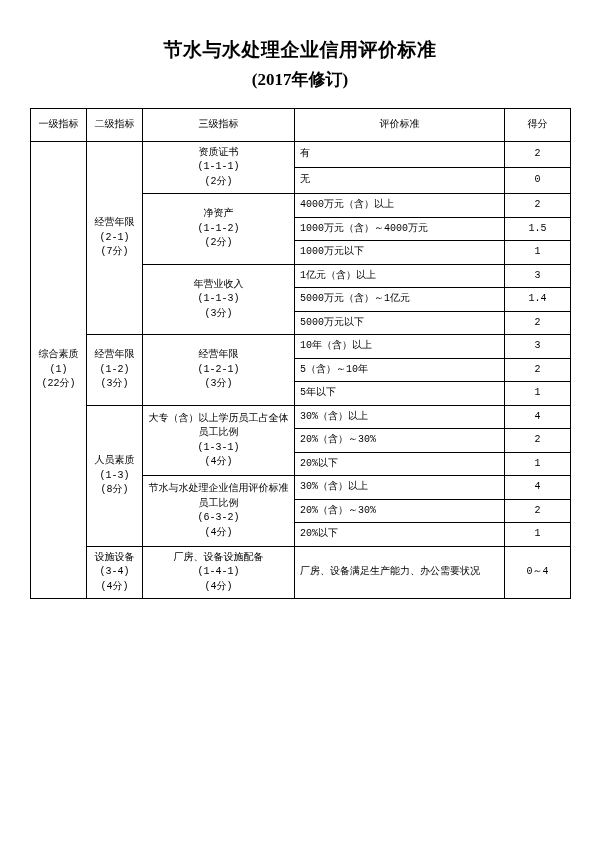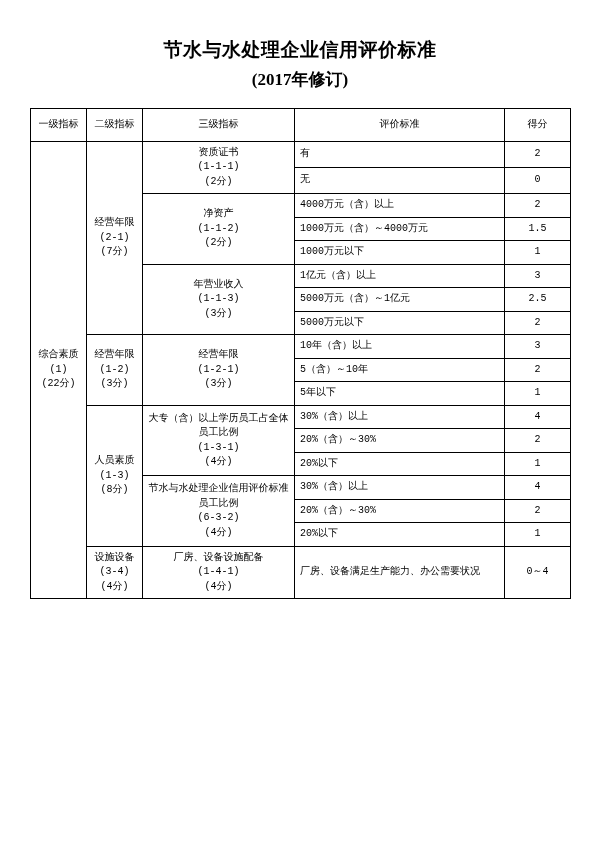--- a/index.html
+++ b/index.html
@@ -150,21 +150,21 @@
         <td class="c" rowspan="3">
           <span class="cellline">年营业收入</span>
           <span class="cellline">(1-1-3)</span>
           <span class="cellline">(3分)</span>
         </td>
         <td class="l">1亿元（含）以上</td>
         <td class="c">3</td>
       </tr>
       <tr>
         <td class="l">5000万元（含）～1亿元</td>
-        <td class="c">2.5</td>
+        <td class="c">1.4</td>
       </tr>
       <tr>
         <td class="l">5000万元以下</td>
         <td class="c">2</td>
       </tr>
 
       <tr>
         <td class="c" rowspan="3">
           <span class="cellline">经营年限</span>
           <span class="cellline">(1-2)</span>

